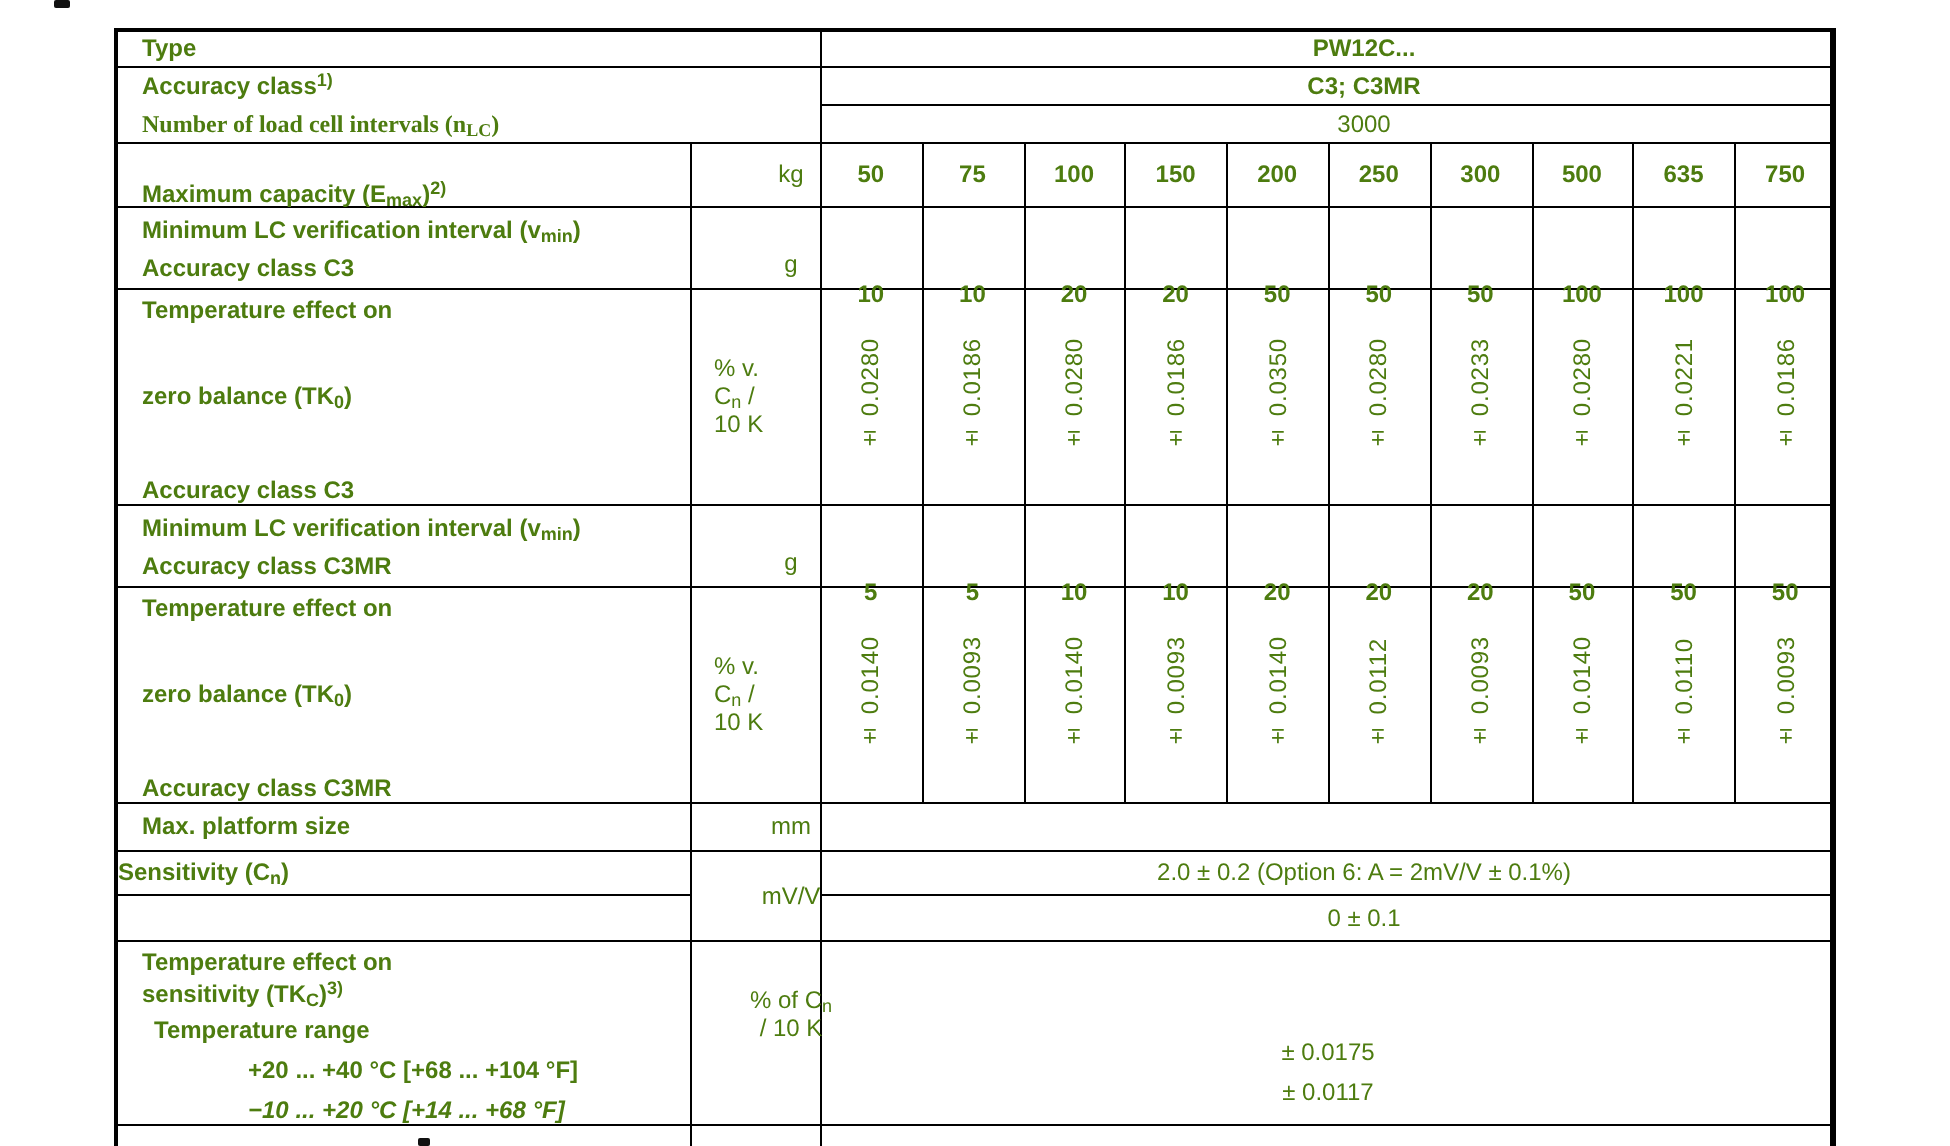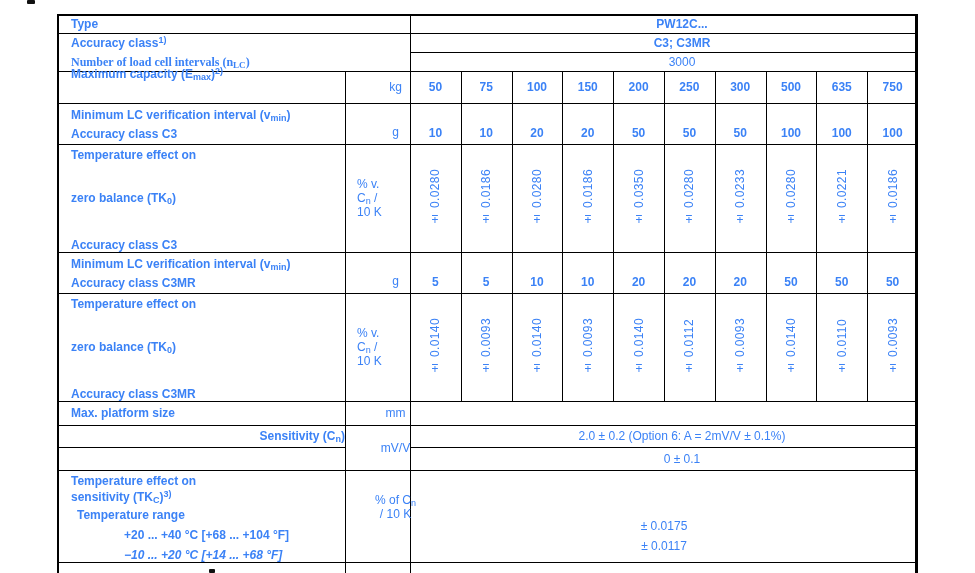--- a/index.html
+++ b/index.html
@@ -1,31 +1,31 @@
 <!DOCTYPE html>
 <html><head>
 <meta charset="utf-8">
 <style>
   html,body { margin:0; padding:0; background:#ffffff; }
   .page {
     position:relative; width:975px; height:573px; background:#ffffff;
     font-family:"Liberation Sans", sans-serif; color:#111; overflow:hidden;
   }
   .ln { position:absolute; background:#000; }
-  .cell { position:absolute; display:flex; font-size:12px; color:#3b82f6; }
+  .cell { position:absolute; display:flex; font-size:12px; color:#4d7c0f; }
   .ctr { align-items:center; justify-content:center; text-align:center;margin-left:18px; }
   .b { font-weight:bold; }
   .lbl {
     font-weight:bold; flex-direction:column; justify-content:center;
     align-items:flex-start; padding-left:12px; line-height:14px; box-sizing:border-box;
   }
   .top { justify-content:space-between; padding-top:4px; }
   .vals { display:flex; }
   .vals .dc { flex:1; display:flex; align-items:center; justify-content:center; }
-  .vals.bot .dc { align-items:flex-end; padding-bottom:5px;margin-top:37px; }
+  .vals.bot .dc { align-items:flex-start; padding-bottom:5px;margin-top:37px; }
   .rot {
     writing-mode:vertical-rl; transform:rotate(180deg);
     white-space:nowrap; font-size:12px; letter-spacing:0.4px;
   }
   sub.sb { font-size:9px; vertical-align:-2px; line-height:0; font-weight:inherit; }
   sup.sp { font-size:9px; vertical-align:4px; line-height:0; font-weight:inherit; }
   .unitcol { flex-direction:column; justify-content:center; line-height:14px; box-sizing:border-box; }
   .frag { position:absolute; background:#111; border-radius:1px; }
 </style>
 </head>
@@ -80,21 +80,21 @@
     <span>C3; C3MR</span>
   </div>
 
   <div class="cell lbl" style="left:59px;top:52px;width:340px;height:19px;font-family:Liberation Serif, serif;">
     <span><span>Number of load cell intervals (n</span><sub class="sb">LC</sub><span>)</span></span>
   </div>
   <div class="cell ctr" style="left:410px;top:52px;width:508px;height:19px;">
     <span>3000</span>
   </div>
 
-  <div class="cell lbl" style="left:59px;top:58px;width:286px;height:32px;">
+  <div class="cell lbl" style="left:59px;top:81px;width:286px;height:32px;">
     <span><span>Maximum capacity (E</span><sub class="sb">max</sub><span>)</span><sup class="sp">2)</sup></span>
   </div>
   <div class="cell ctr" style="left:345px;top:71px;width:65px;height:32px;">
     <span>kg</span>
   </div>
   <div class="cell vals b" style="left:410px;top:71px;width:508px;height:32px;">
     <div class="dc">
         <span>50</span>
       </div>
     <div class="dc">
@@ -292,21 +292,21 @@
       </div>
   </div>
 
   <div class="cell lbl" style="left:59px;top:401px;width:286px;height:24px;">
     <span>Max. platform size</span>
   </div>
   <div class="cell ctr" style="left:345px;top:401px;width:65px;height:24px;">
     <span>mm</span>
   </div>
 
-  <div class="cell lbl" style="left:59px;top:425px;width:286px;height:22px;align-items:flex-end;">
+  <div class="cell lbl" style="left:47px;top:425px;width:286px;height:22px;">
     <span><span>Sensitivity (C</span><sub class="sb">n</sub><span>)</span></span>
   </div>
   <div class="cell ctr" style="left:345px;top:425px;width:65px;height:45px;">
     <span>mV/V</span>
   </div>
   <div class="cell ctr" style="left:410px;top:425px;width:508px;height:22px;">
     <span>2.0 ± 0.2 (Option 6: A = 2mV/V ± 0.1%)</span>
   </div>
 
   <div class="cell ctr" style="left:410px;top:447px;width:508px;height:23px;">

